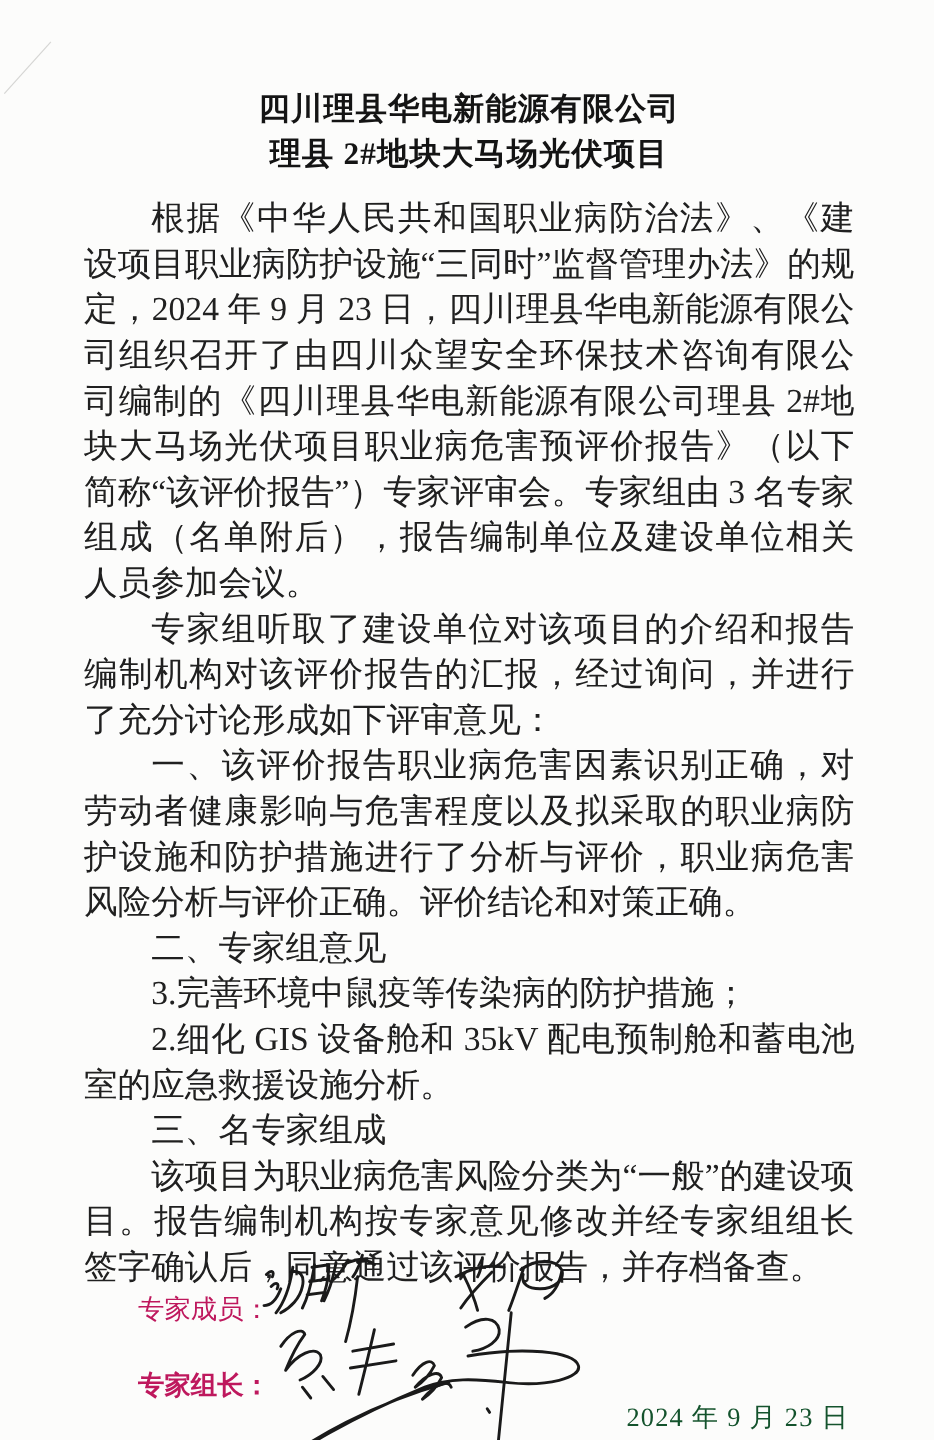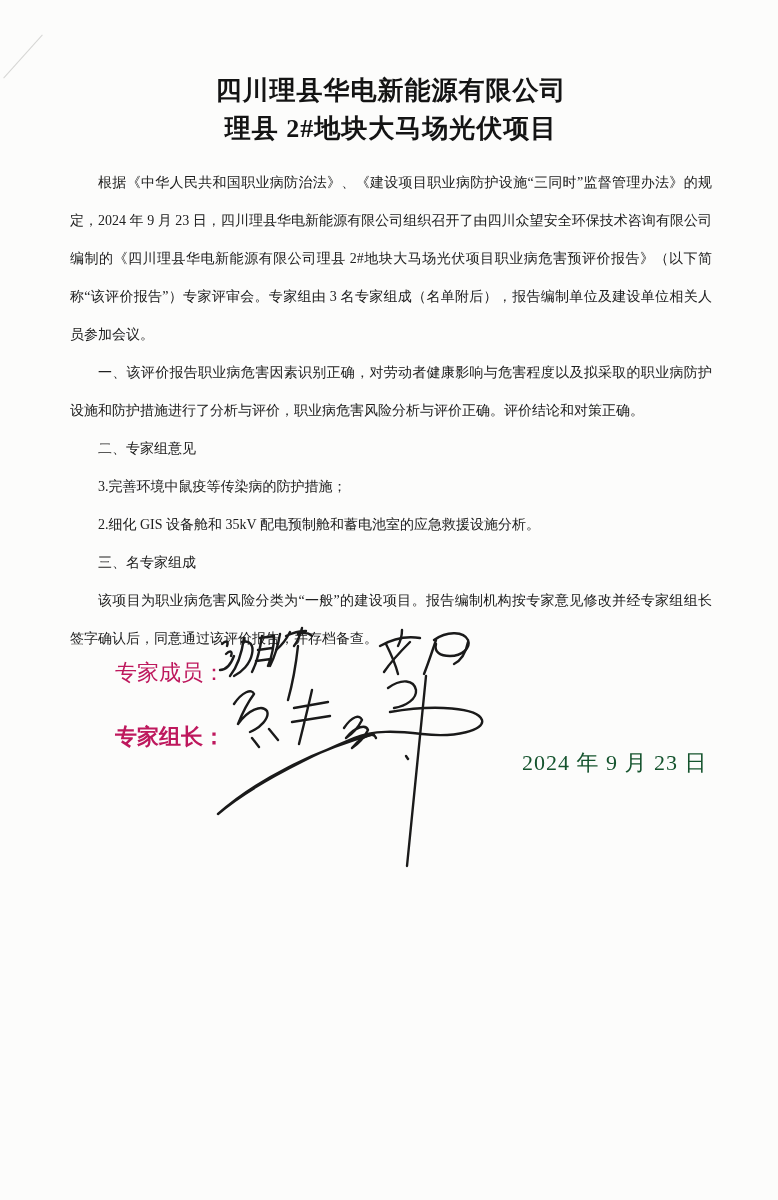--- a/index.html
+++ b/index.html
@@ -28,21 +28,21 @@
   .title-block {
     text-align: center;
     font-weight: 700;
     font-size: 26px;
     line-height: 38px;
     color: #141414;
     letter-spacing: 1px;
     margin-bottom: 16px;
   }
   .body-block {
-    font-size: 14px;
+    font-size: 28px;
     line-height: 38px;
     text-align: justify;
     text-justify: inter-ideograph;
   }
   .body-block p {
     text-indent: 2em;
     color: #202020;
   }
   .sig-section {
     position: relative;
@@ -72,20 +72,21 @@
 
   <div class="scan-corner"></div>
 
   <div class="title-block">
     <div>四川理县华电新能源有限公司</div>
     <div>理县 2#地块大马场光伏项目</div>
   </div>
 
   <div class="body-block">
     <p>根据《中华人民共和国职业病防治法》、《建设项目职业病防护设施“三同时”监督管理办法》的规定，2024 年 9 月 23 日，四川理县华电新能源有限公司组织召开了由四川众望安全环保技术咨询有限公司编制的《四川理县华电新能源有限公司理县 2#地块大马场光伏项目职业病危害预评价报告》（以下简称“该评价报告”）专家评审会。专家组由 3 名专家组成（名单附后），报告编制单位及建设单位相关人员参加会议。</p>
+    <p>专家组听取了建设单位对该项目的介绍和报告编制机构对该评价报告的汇报，经过询问，并进行了充分讨论形成如下评审意见：</p>
     <p>一、该评价报告职业病危害因素识别正确，对劳动者健康影响与危害程度以及拟采取的职业病防护设施和防护措施进行了分析与评价，职业病危害风险分析与评价正确。评价结论和对策正确。</p>
     <p>二、专家组意见</p>
     <p>3.完善环境中鼠疫等传染病的防护措施；</p>
     <p>2.细化 GIS 设备舱和 35kV 配电预制舱和蓄电池室的应急救援设施分析。</p>
     <p>三、名专家组成</p>
     <p>该项目为职业病危害风险分类为“一般”的建设项目。报告编制机构按专家意见修改并经专家组组长签字确认后，同意通过该评价报告，并存档备查。</p>
   </div>
 
   <div class="sig-section">
 

